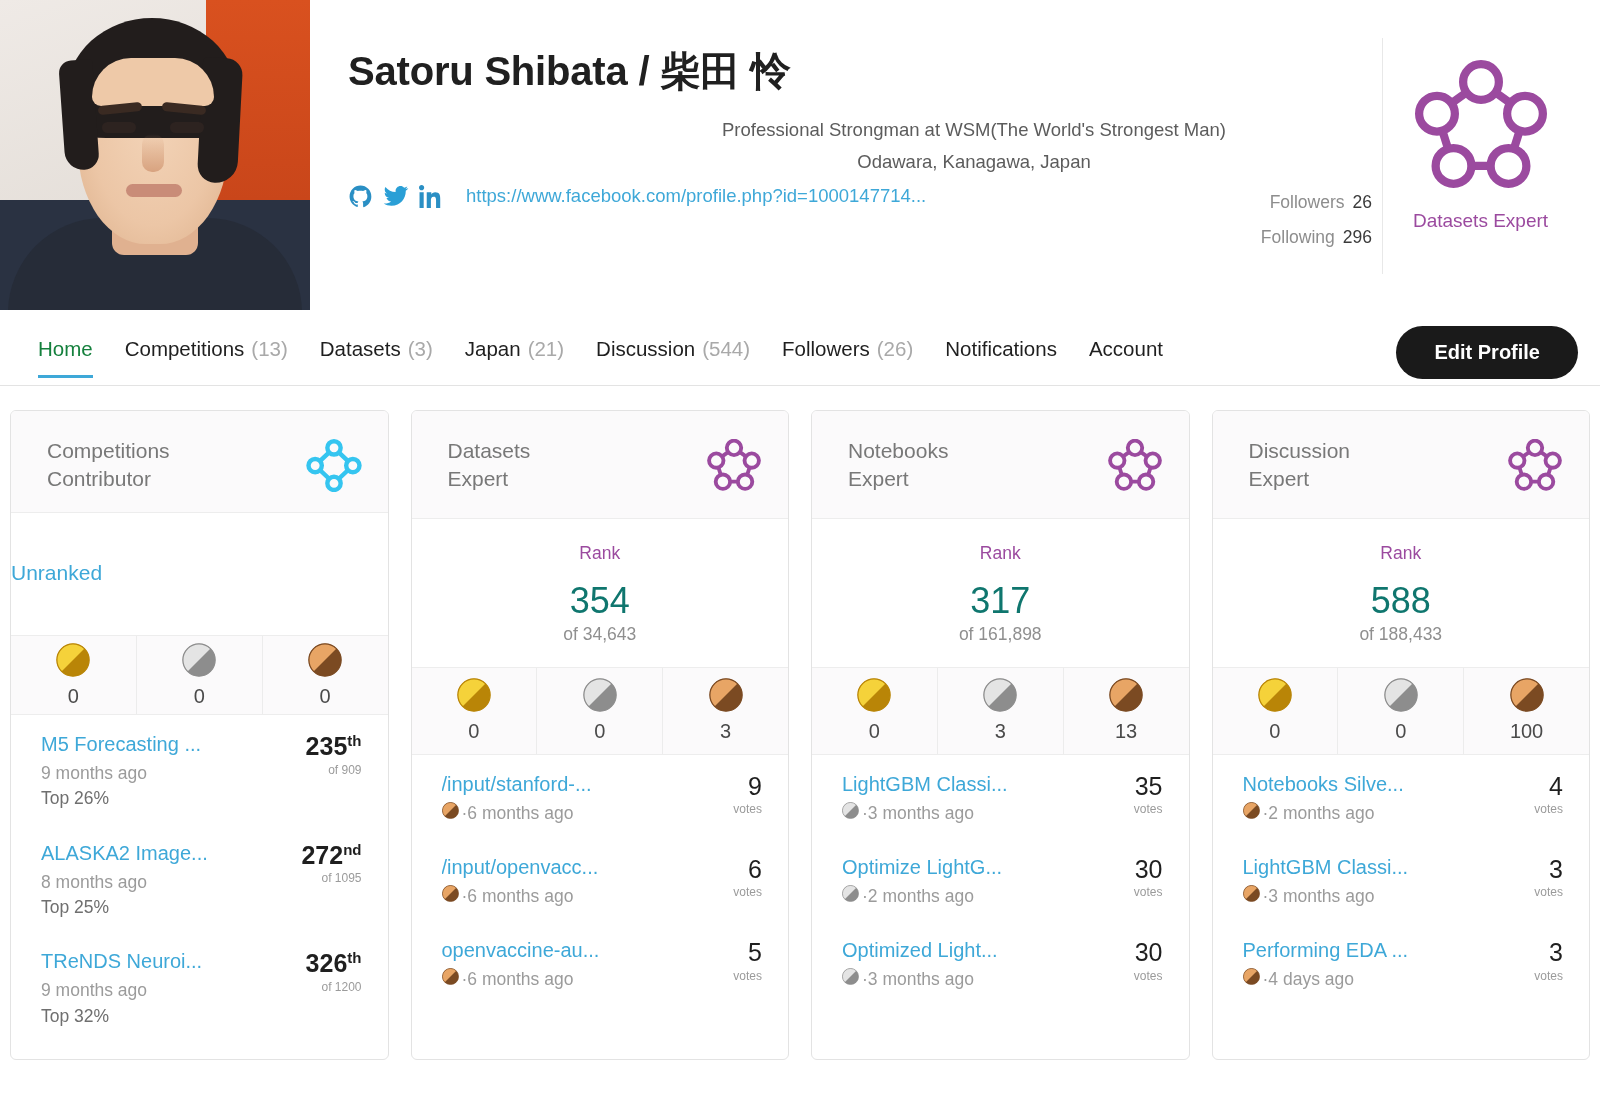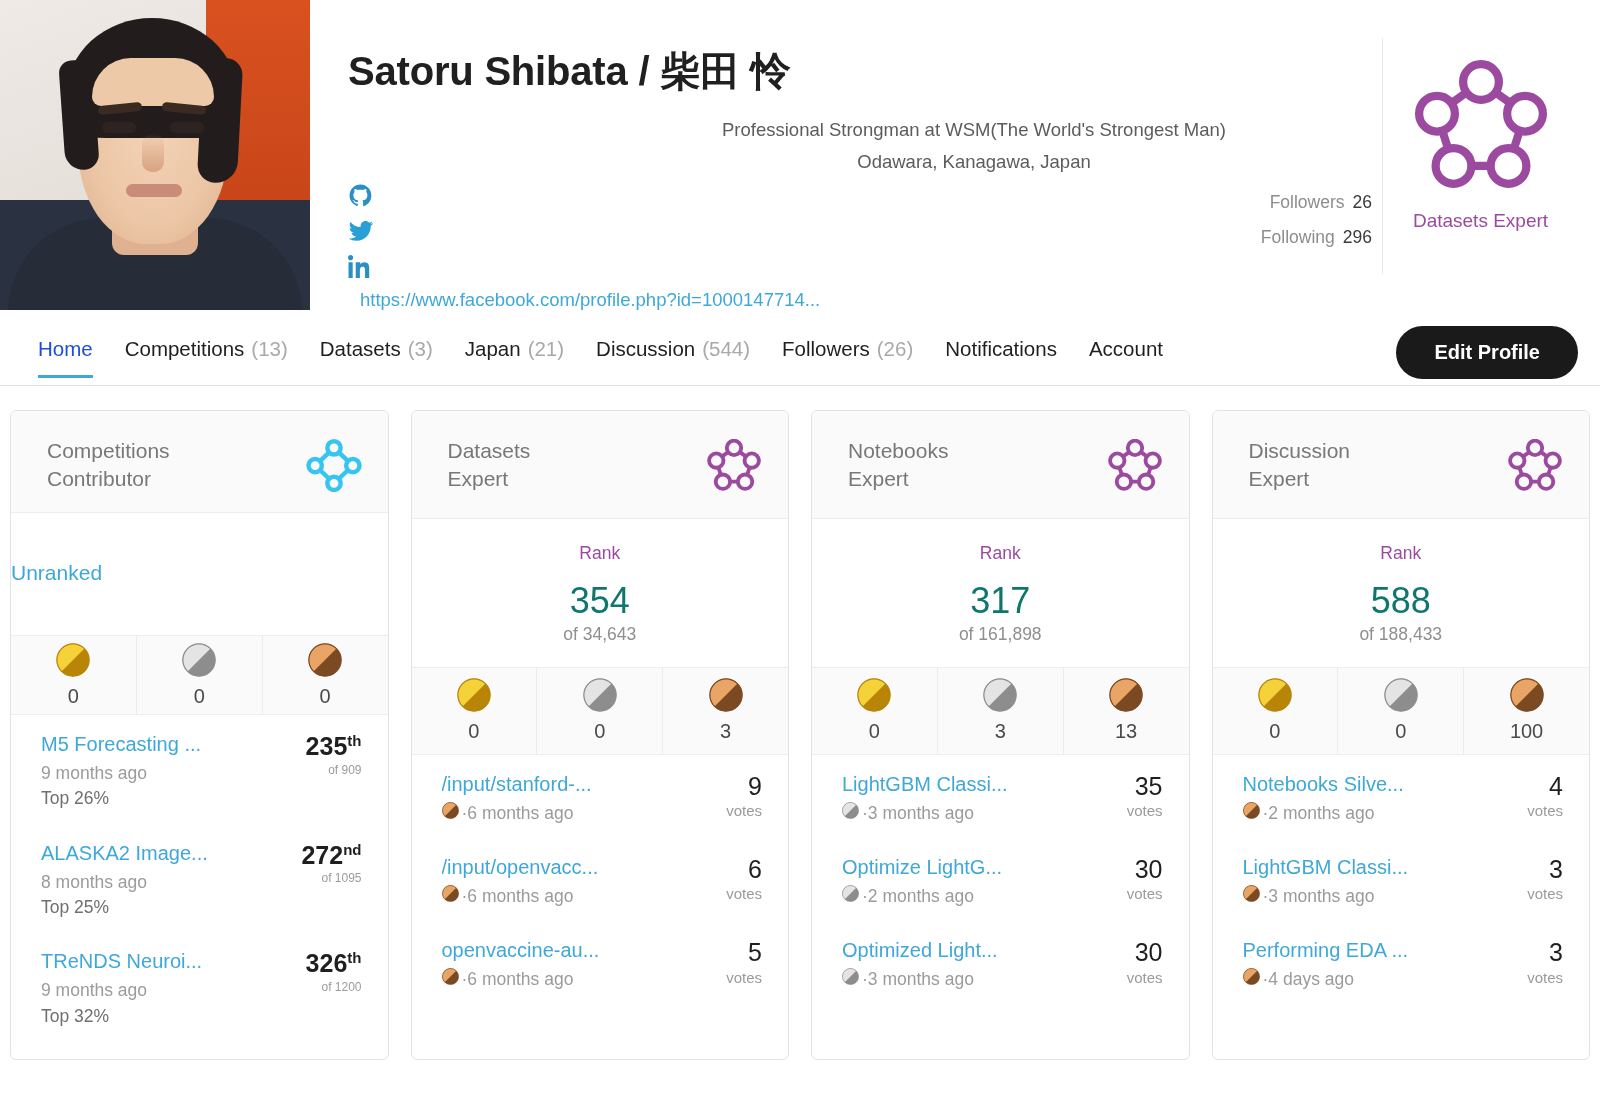--- a/index.html
+++ b/index.html
@@ -116,23 +116,23 @@
     text-align: center;
   }
   .profile-joined {
     font-size: 17px;
     color: #9a9a9a;
     margin-bottom: 8px;
     margin-top: 2px;
   }
   .social-row {
     display: flex;
+    align-items: center;
     gap: 10px;
     margin-top: 6px;
-    flex-direction: column;
   }
   .social-icon { display: flex; align-items: center; }
   .profile-url {
     font-size: 18.5px;
     color: #3ea8d8;
     margin-left: 12px;
     white-space: nowrap;
   }
 
   .stats-col {
@@ -184,21 +184,21 @@
     color: #1f1f1f;
     margin-right: 32px;
     position: relative;
     height: 56px;
     display: flex;
     align-items: center;
     white-space: nowrap;
     cursor: pointer;
   }
   .nav-item .cnt { color: #a9a9a9; margin-left: 7px; }
-  .nav-item.active { color: #1d4ed8; text-align: center; }
+  .nav-item.active { color: #15803d; text-align: center; }
   .nav-item.active::after {
     content: "";
     position: absolute;
     left: 0; right: 0; bottom: -1px;
     height: 3px;
     background: #3ea8d8;
   }
   .edit-profile-btn {
     position: absolute;
     right: 22px;
@@ -344,21 +344,21 @@
     font-size: 12px;
     color: #9b9b9b;
     margin-top: 2px;
   }
   .li-votes {
     font-size: 25px;
     color: #1f1f1f;
     line-height: 1.1;
   }
   .li-votes-lbl {
-    font-size: 15px;
+    font-size: 12px;
     color: #9b9b9b;
     margin-top: 2px;
   }
 
   
   .dot-medal { display: inline-block; vertical-align: middle; }
 </style>
 </head>
 <body>
 

